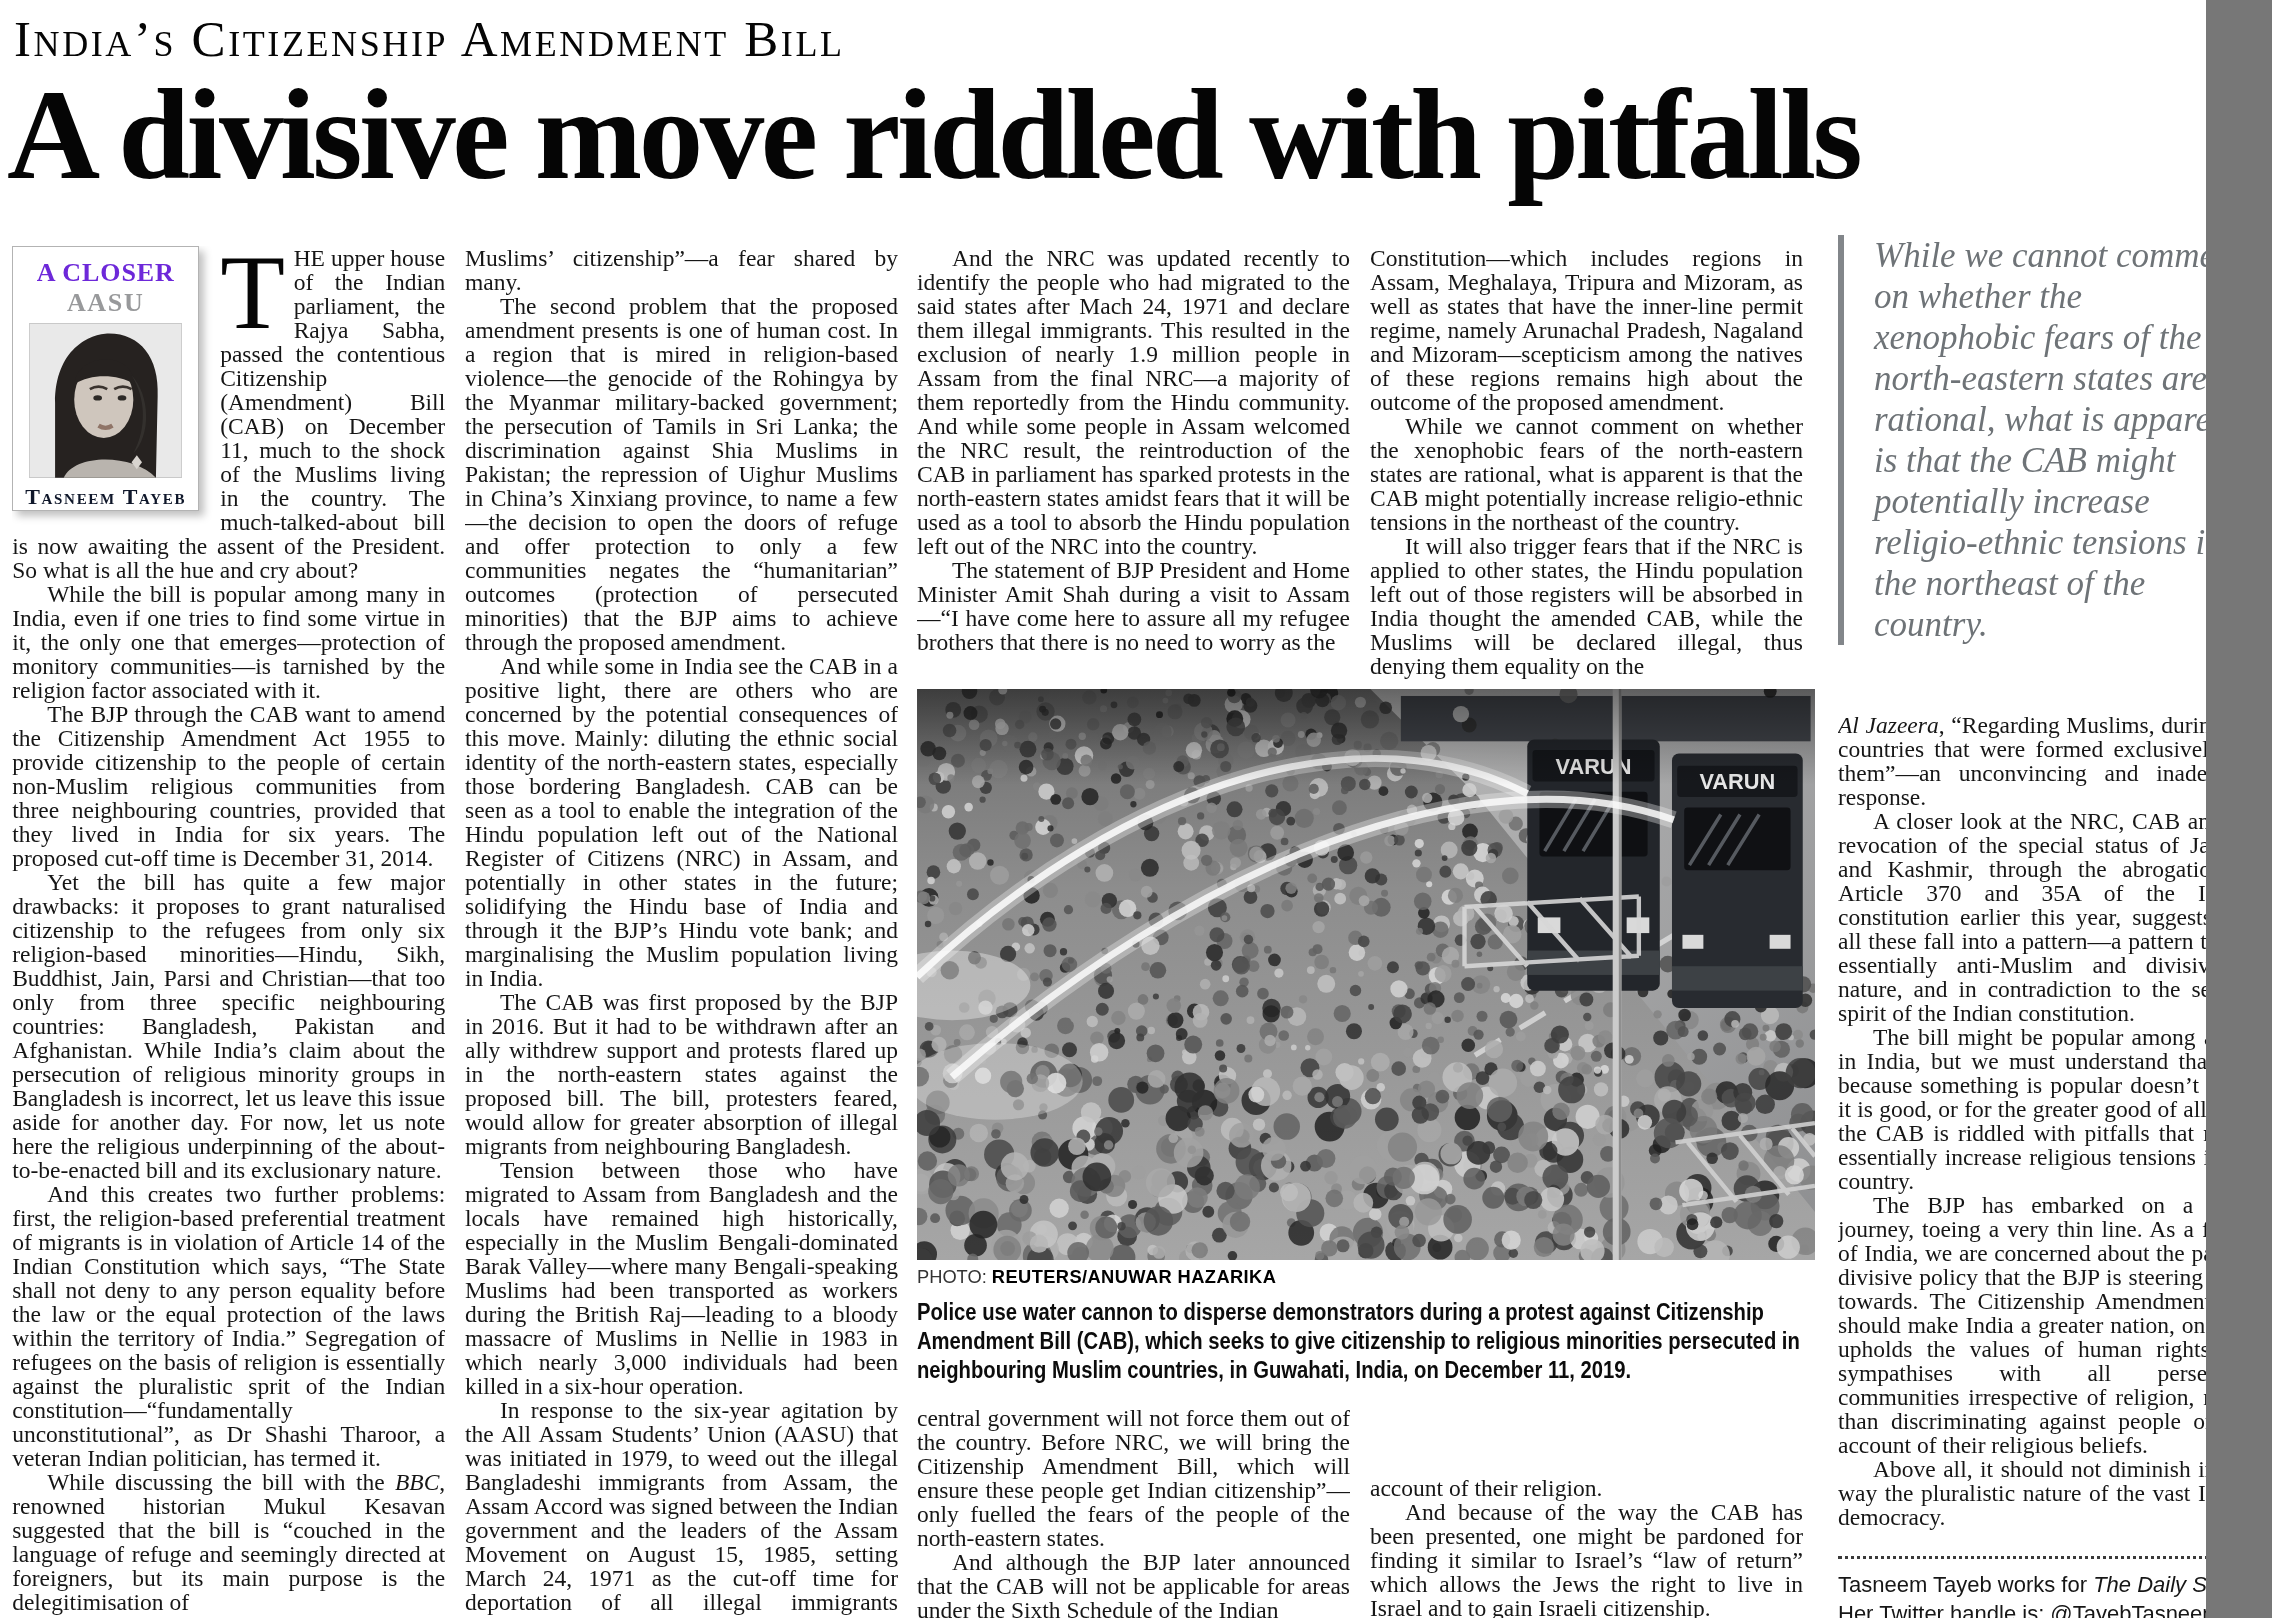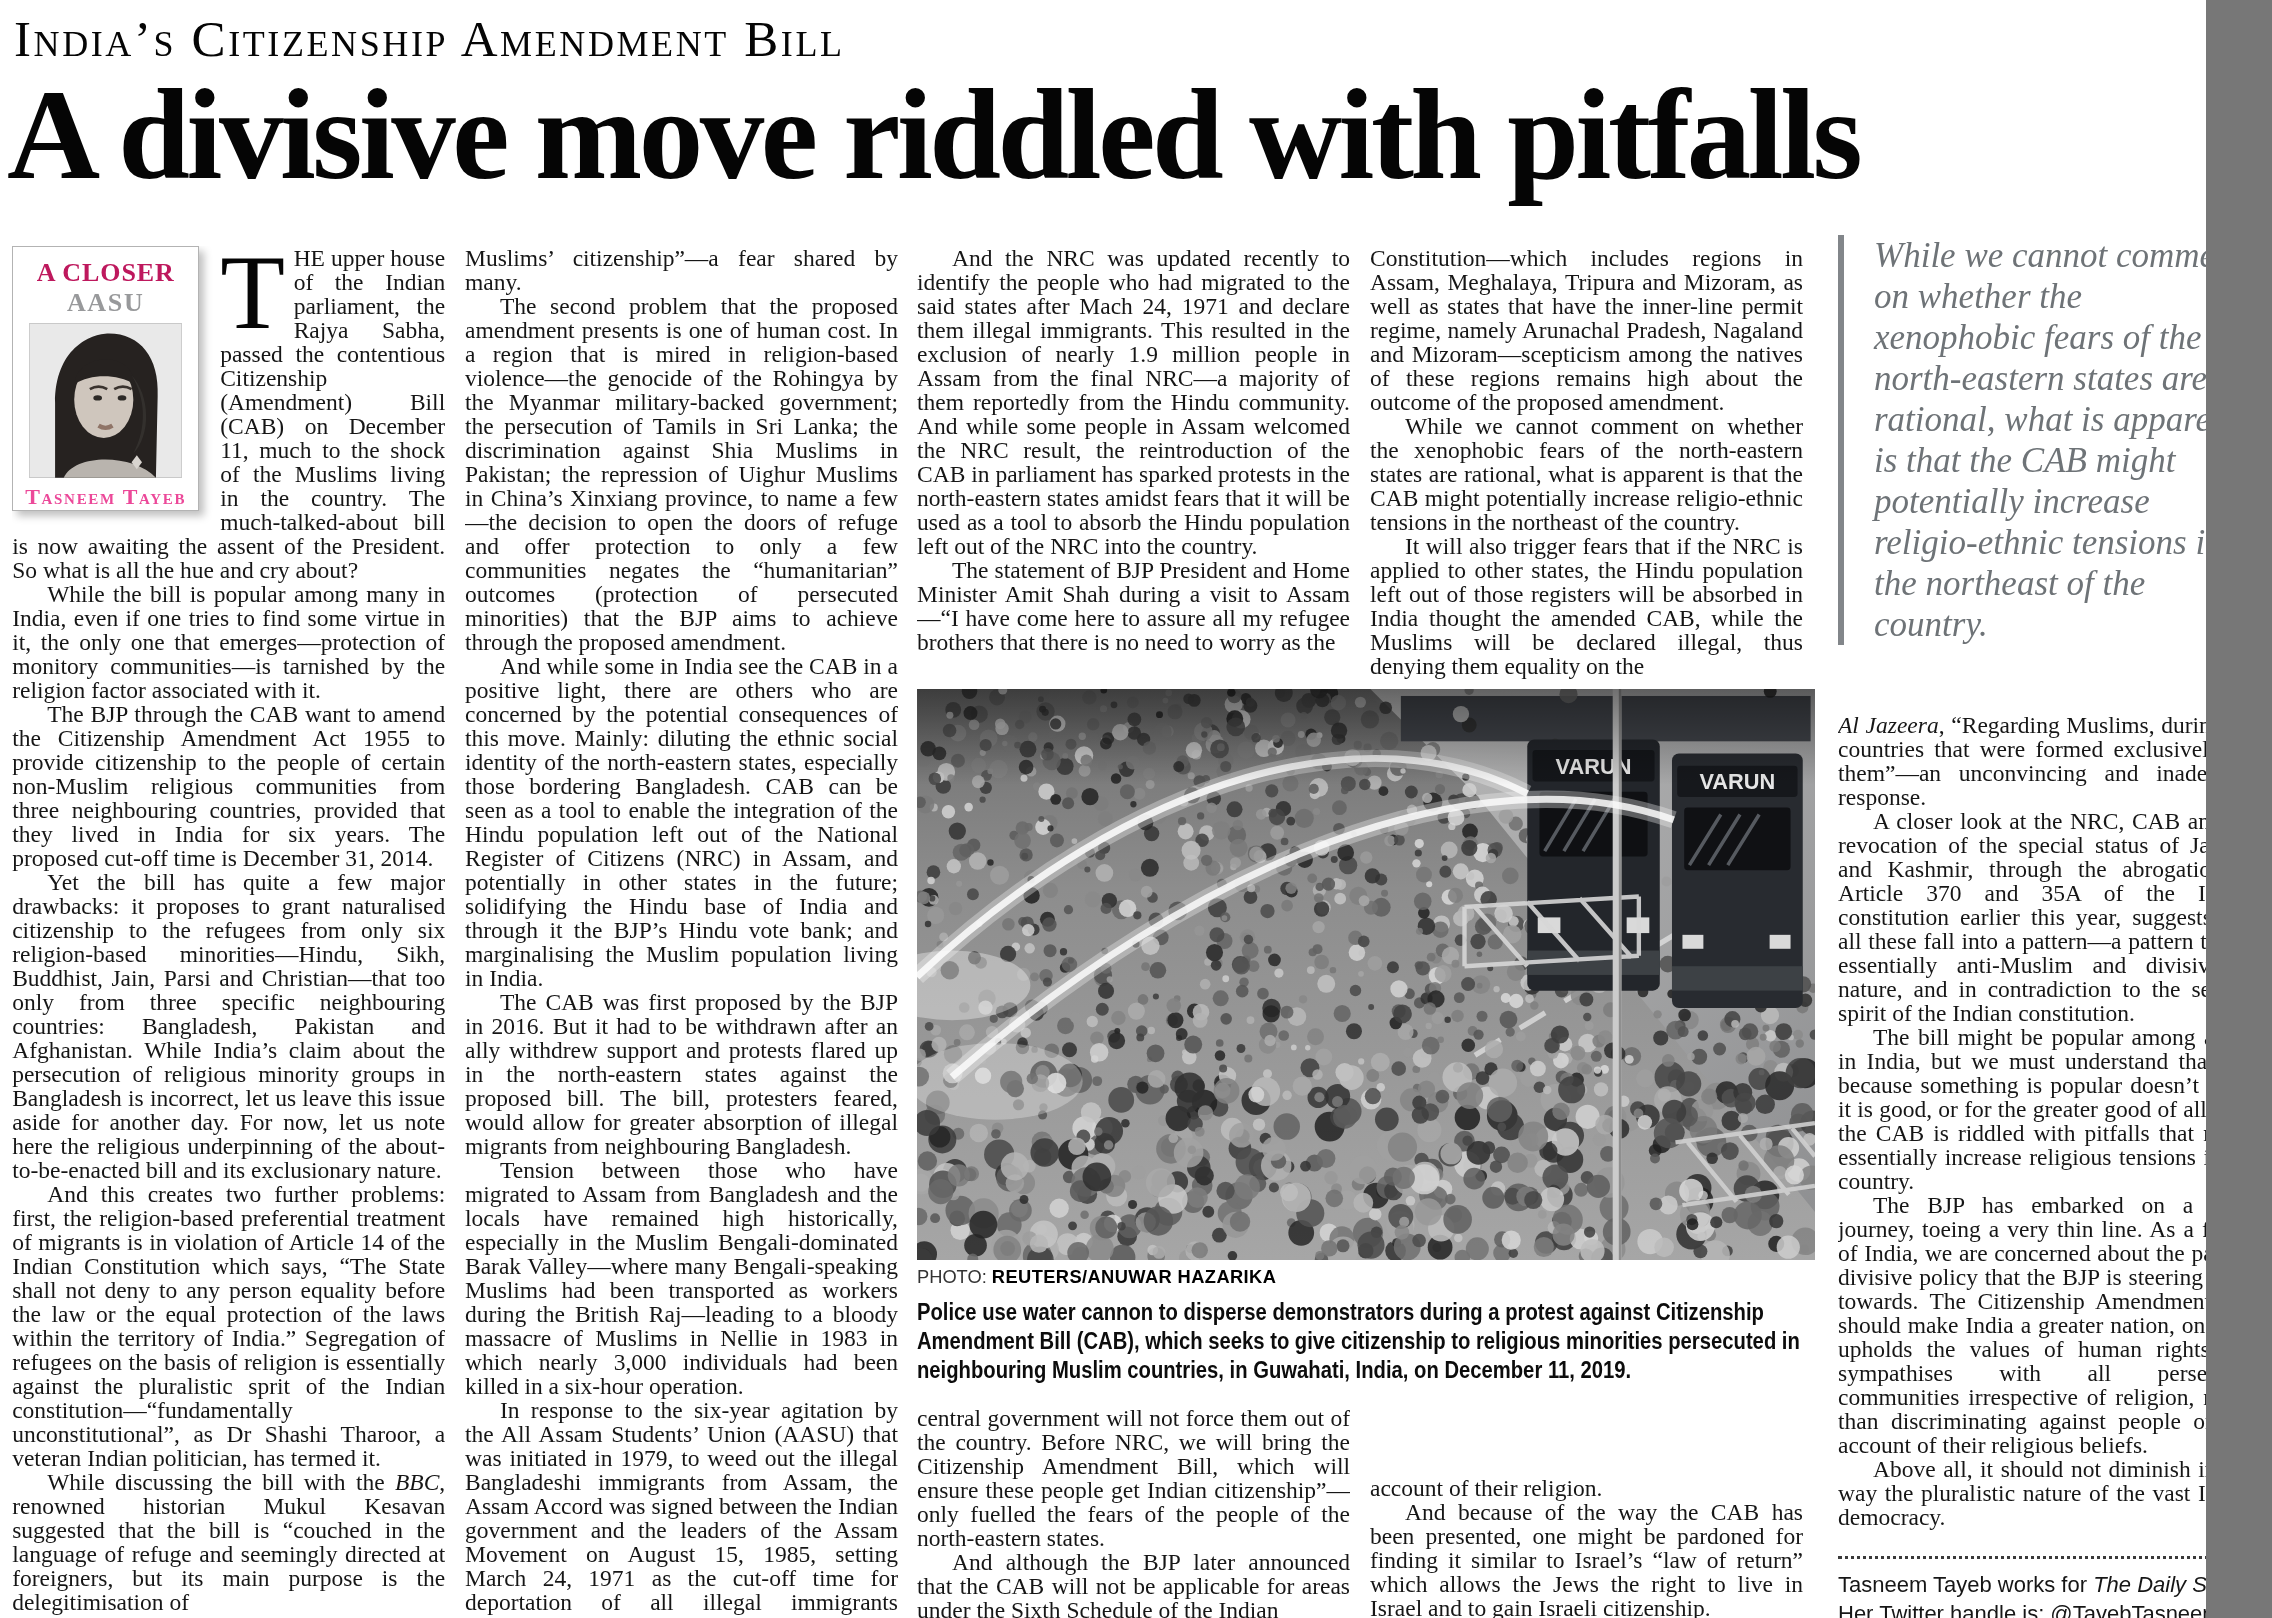--- a/index.html
+++ b/index.html
@@ -23,25 +23,25 @@
   #col4b{left:1370px;top:1476px;height:213px;overflow:hidden;}
   #col5{left:1838px;top:713px;width:420px;height:820px;overflow:hidden;}
   .para{margin:0;}
   .para.indent{text-indent:35px;}
   .dropcap{float:left;font-size:106px;line-height:84px;padding:5.2px 8.7px 0 0;color:#050505;}
 
   
   #author-box{float:left;width:187px;height:265px;margin:0 21px 10.5px 0;background:#fff;
               border:0.9px solid #b3b3b3;box-shadow:5.2px 5.2px 7.8px rgba(0,0,0,.25);
               text-align:center;padding-top:10.5px;box-sizing:border-box;}
-  .closer-line1{font-size:26px;font-weight:700;letter-spacing:0.9px;color:#be185d;line-height:30px;}
+  .closer-line1{font-size:26px;font-weight:700;letter-spacing:0.9px;color:#6d28d9;line-height:30px;}
   .closer-line2{font-size:26px;font-weight:700;letter-spacing:1.7px;color:#98999b;line-height:30px;}
   #author-portrait{display:block;margin:5.2px auto 0 auto;}
   #author-name{margin-top:7px;font-size:22px;font-weight:700;font-variant:small-caps;
-               letter-spacing:1.7px;color:#ec4899;}
+               letter-spacing:1.7px;color:#0f172a;}
 
   
   #photo{position:absolute;left:917px;top:689px;width:898px;height:571px;background:#9a9a9a;overflow:hidden;}
   #photo-credit{position:absolute;left:917px;top:1266px;width:898px;
                 font-family:"Liberation Sans","DejaVu Sans",sans-serif;font-size:18.3px;color:#333;}
   #photo-credit b{color:#000;letter-spacing:0.4px;}
   #caption{position:absolute;left:917px;top:1298px;width:1020px;
            font-family:"Liberation Sans","DejaVu Sans",sans-serif;font-weight:700;
            font-size:23px;line-height:29px;color:#0c0c0c;transform:scaleX(0.88);transform-origin:left top;}
 

